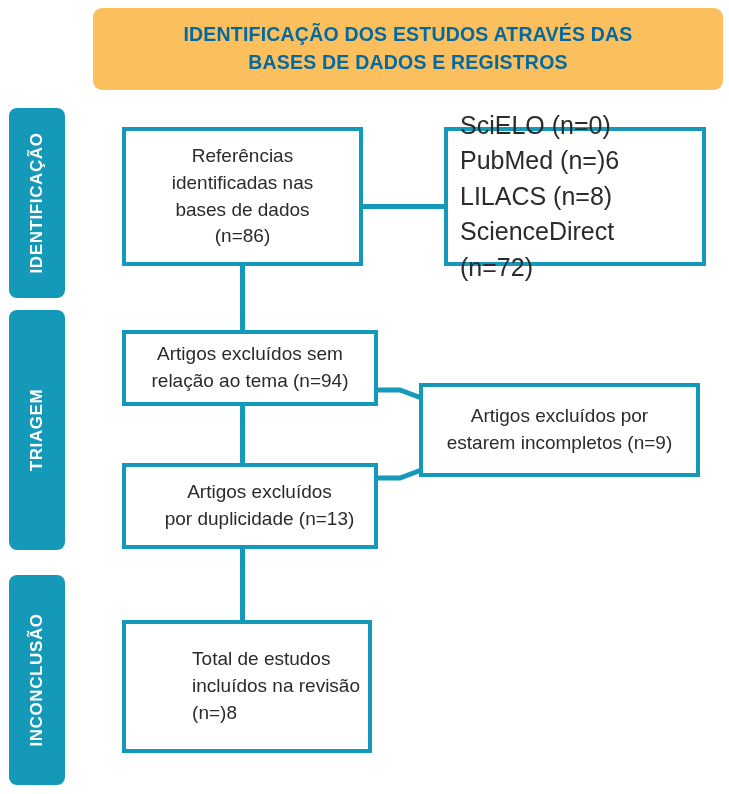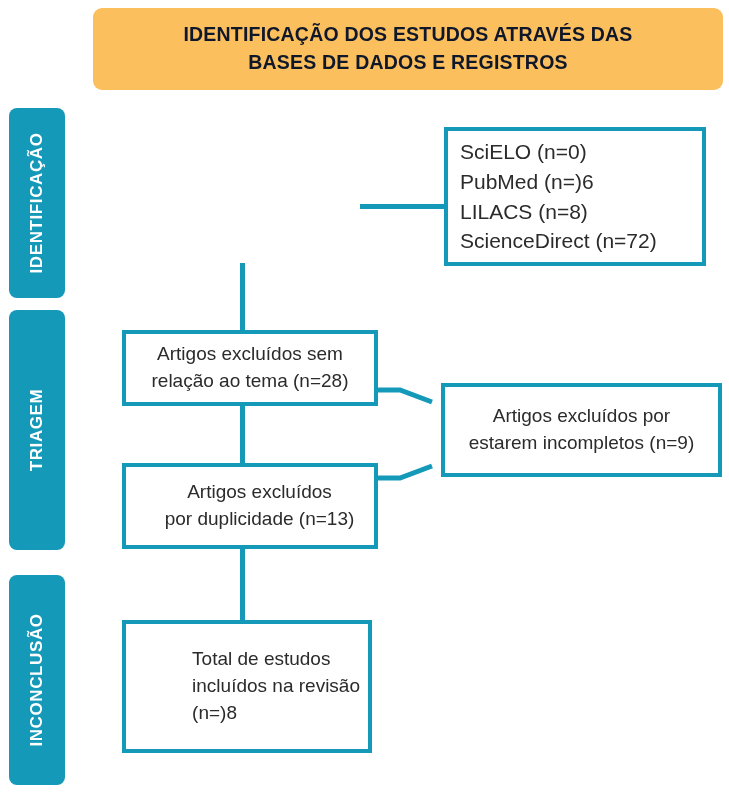--- a/index.html
+++ b/index.html
@@ -30,21 +30,21 @@
     height: 82px;
     background: #fcbf5d;
     border-radius: 9px;
     display: flex;
     align-items: center;
     justify-content: center;
     box-sizing: border-box;
     padding: 0 18px;
   }
   .header-banner-text {
-    color: #0f172a;
+    color: #0369a1;
     font-size: 19.5px;
     font-weight: bold;
     line-height: 1.42;
     letter-spacing: 0.2px;
     text-align: center;
     white-space: pre-line;
   }
 
   
   .stage-label {
@@ -85,25 +85,25 @@
     line-height: 1.42;
     white-space: pre-line;
     padding: 0 8px;
   }
   .align-center .flow-box-text { text-align: center; }
   .align-left   .flow-box-text { text-align: left; padding-left: 12px; }
 
   #box-referencias  { left: 122px; top: 127px; width: 241px; height: 139px; }
   #box-bases        { left: 444px; top: 127px; width: 262px; height: 139px; }
   #box-excluidos-tema   { left: 122px; top: 330px; width: 256px; height: 76px; }
-  #box-incompletos      { left: 441px; top: 383px; width: 281px; height: 94px; }
+  #box-incompletos      { left: 419px; top: 383px; width: 281px; height: 94px; }
   #box-duplicidade      { left: 122px; top: 463px; width: 256px; height: 86px; padding-left: 19px; }
   #box-total            { left: 122px; top: 620px; width: 250px; height: 133px; align-items: flex-end; }
 
-  #box-bases .flow-box-text { font-size: 21px; }
+  #box-bases .flow-box-text { font-size: 25px; }
   #box-total .flow-box-text { font-size: 19px; }
 
   
   .connector {
     position: absolute;
     background: #1499b8;
     z-index: 1;
   }
   .connector-h { height: 5px; }
   .connector-v { width: 5px; }
@@ -147,31 +147,37 @@
   <div class="connector connector-v" id="conn-tema-dup"></div>
   <div class="connector connector-v" id="conn-dup-total"></div>
 
   <svg class="connector-diag" style="left:0; top:0; width:729px; height:794px;" viewBox="0 0 729 794">
 
     <path d="M 376 390 L 400 390 L 432 402" stroke="#1499b8" stroke-width="5" fill="none"></path>
 
     <path d="M 376 478 L 400 478 L 432 466" stroke="#1499b8" stroke-width="5" fill="none"></path>
   </svg>
 
+  <div class="flow-box align-center" id="box-referencias">
+    <div class="flow-box-text">Referências
+identificadas nas
+bases de dados
+(n=86)</div>
+  </div>
 
   <div class="flow-box align-left" id="box-bases">
     <div class="flow-box-text">SciELO (n=0)
 PubMed (n=)6
 LILACS (n=8)
 ScienceDirect (n=72)</div>
   </div>
 
   <div class="flow-box align-center" id="box-excluidos-tema">
     <div class="flow-box-text">Artigos excluídos  sem
-relação ao tema (n=28)</div>
+relação ao tema (n=94)</div>
   </div>
 
   <div class="flow-box align-center" id="box-incompletos">
     <div class="flow-box-text">Artigos excluídos por
 estarem incompletos (n=9)</div>
   </div>
 
   <div class="flow-box align-center" id="box-duplicidade">
     <div class="flow-box-text">Artigos excluídos
 por duplicidade (n=13)</div>

